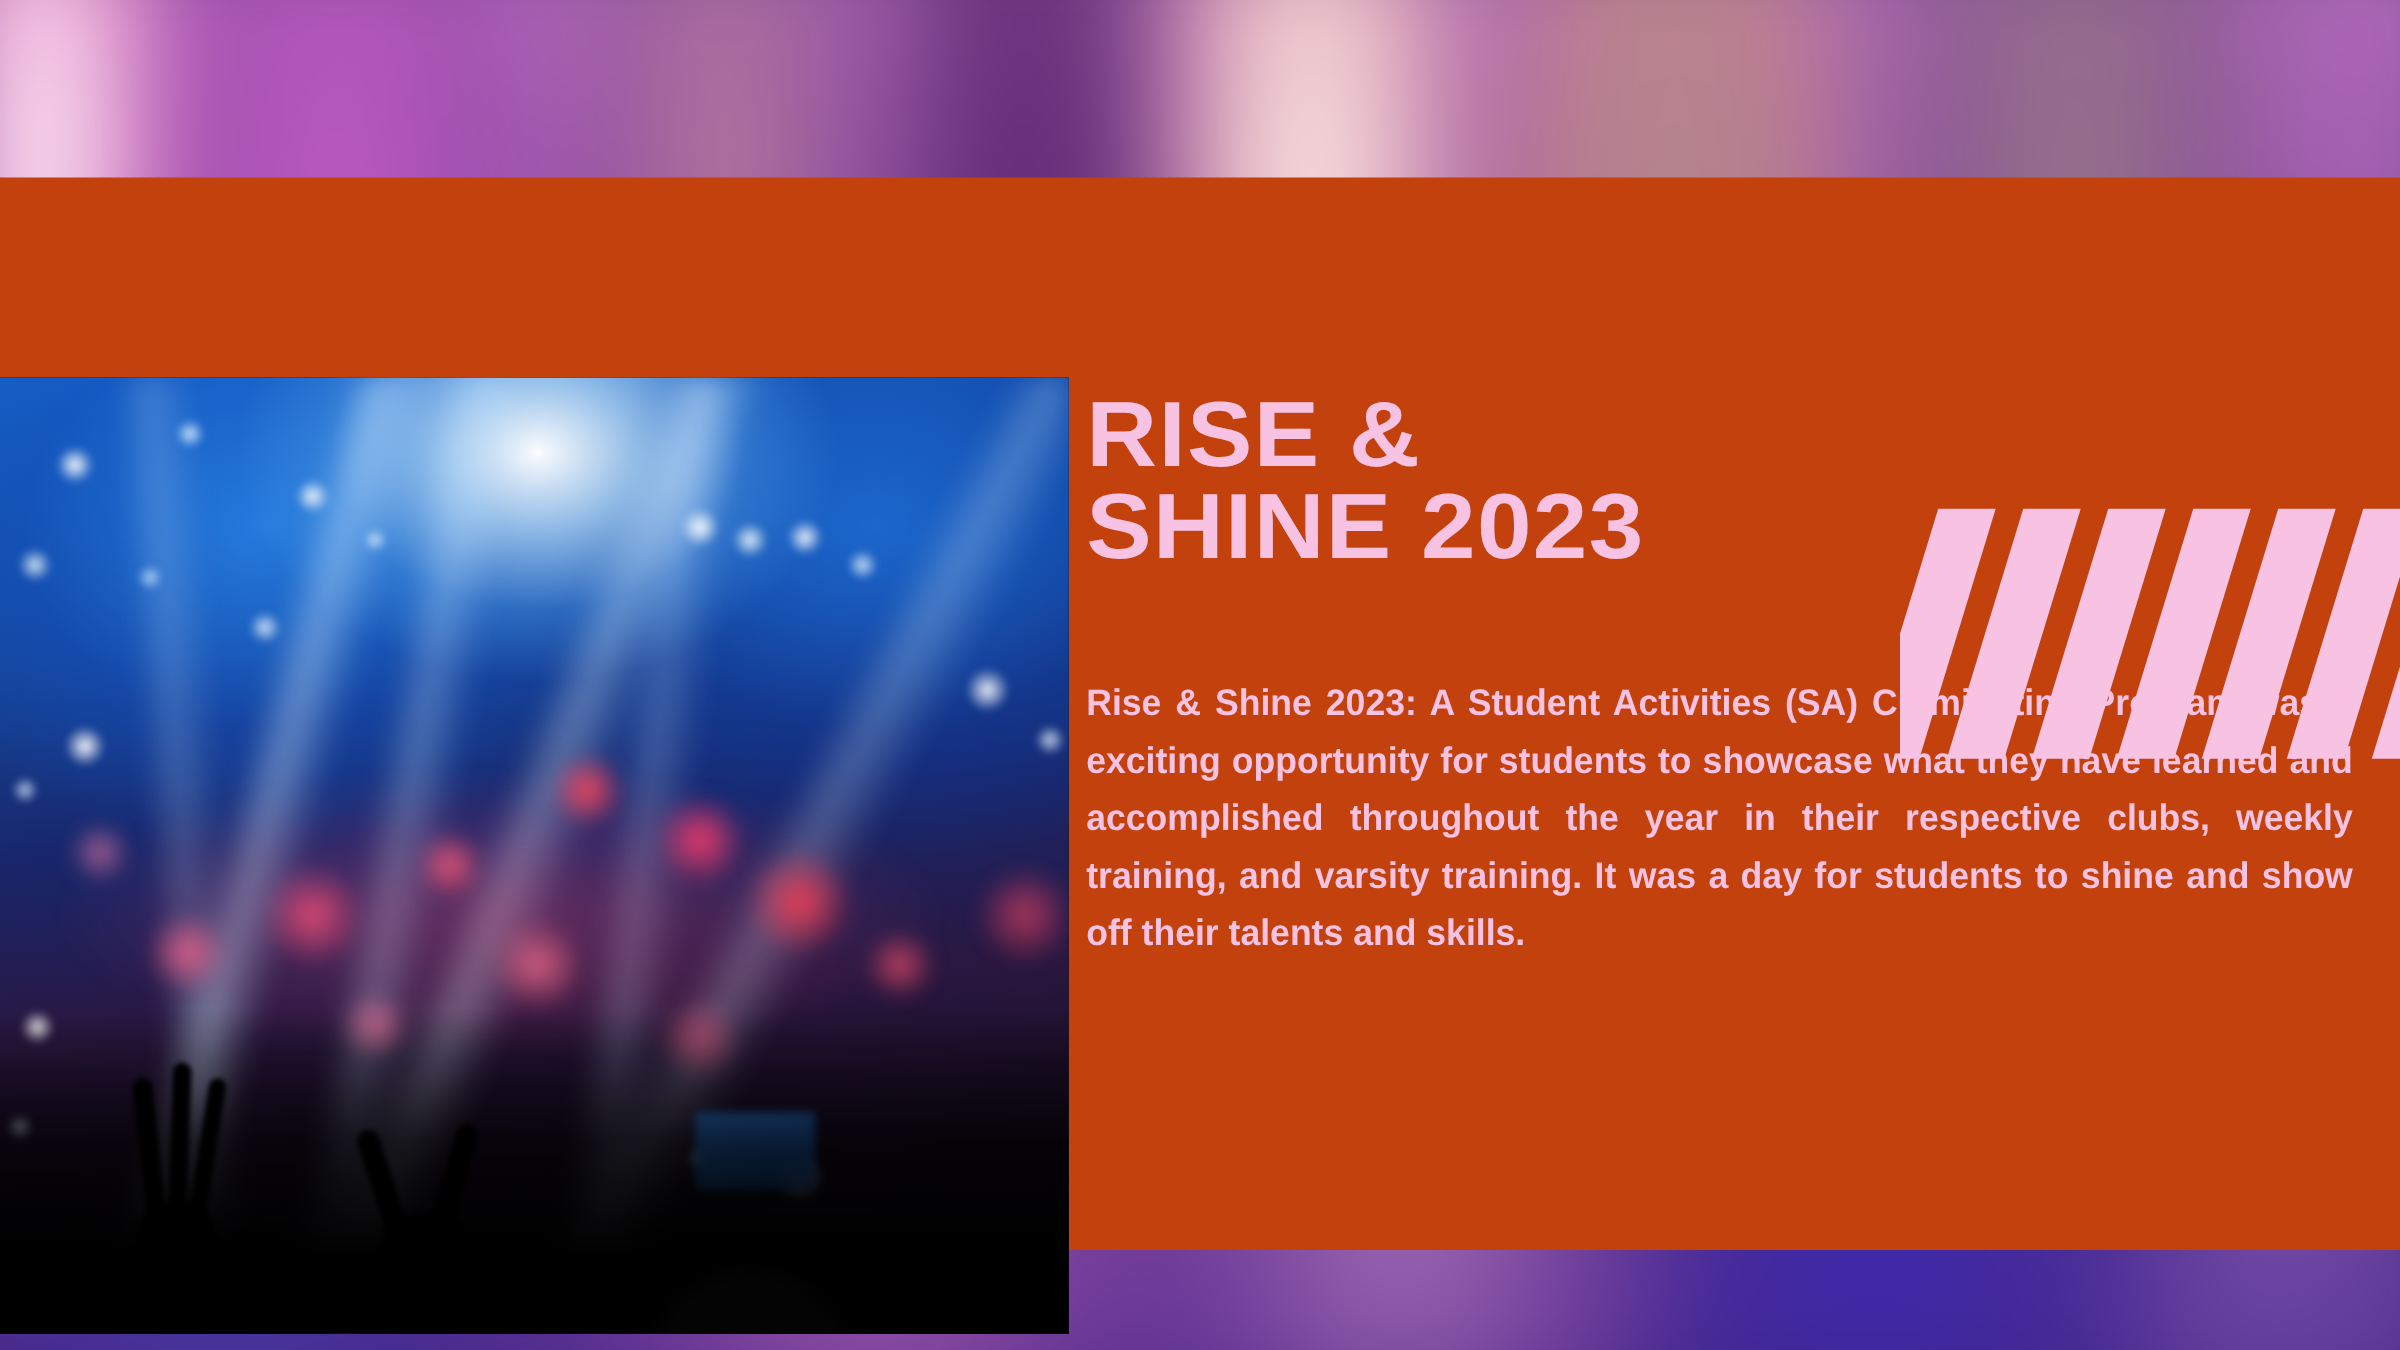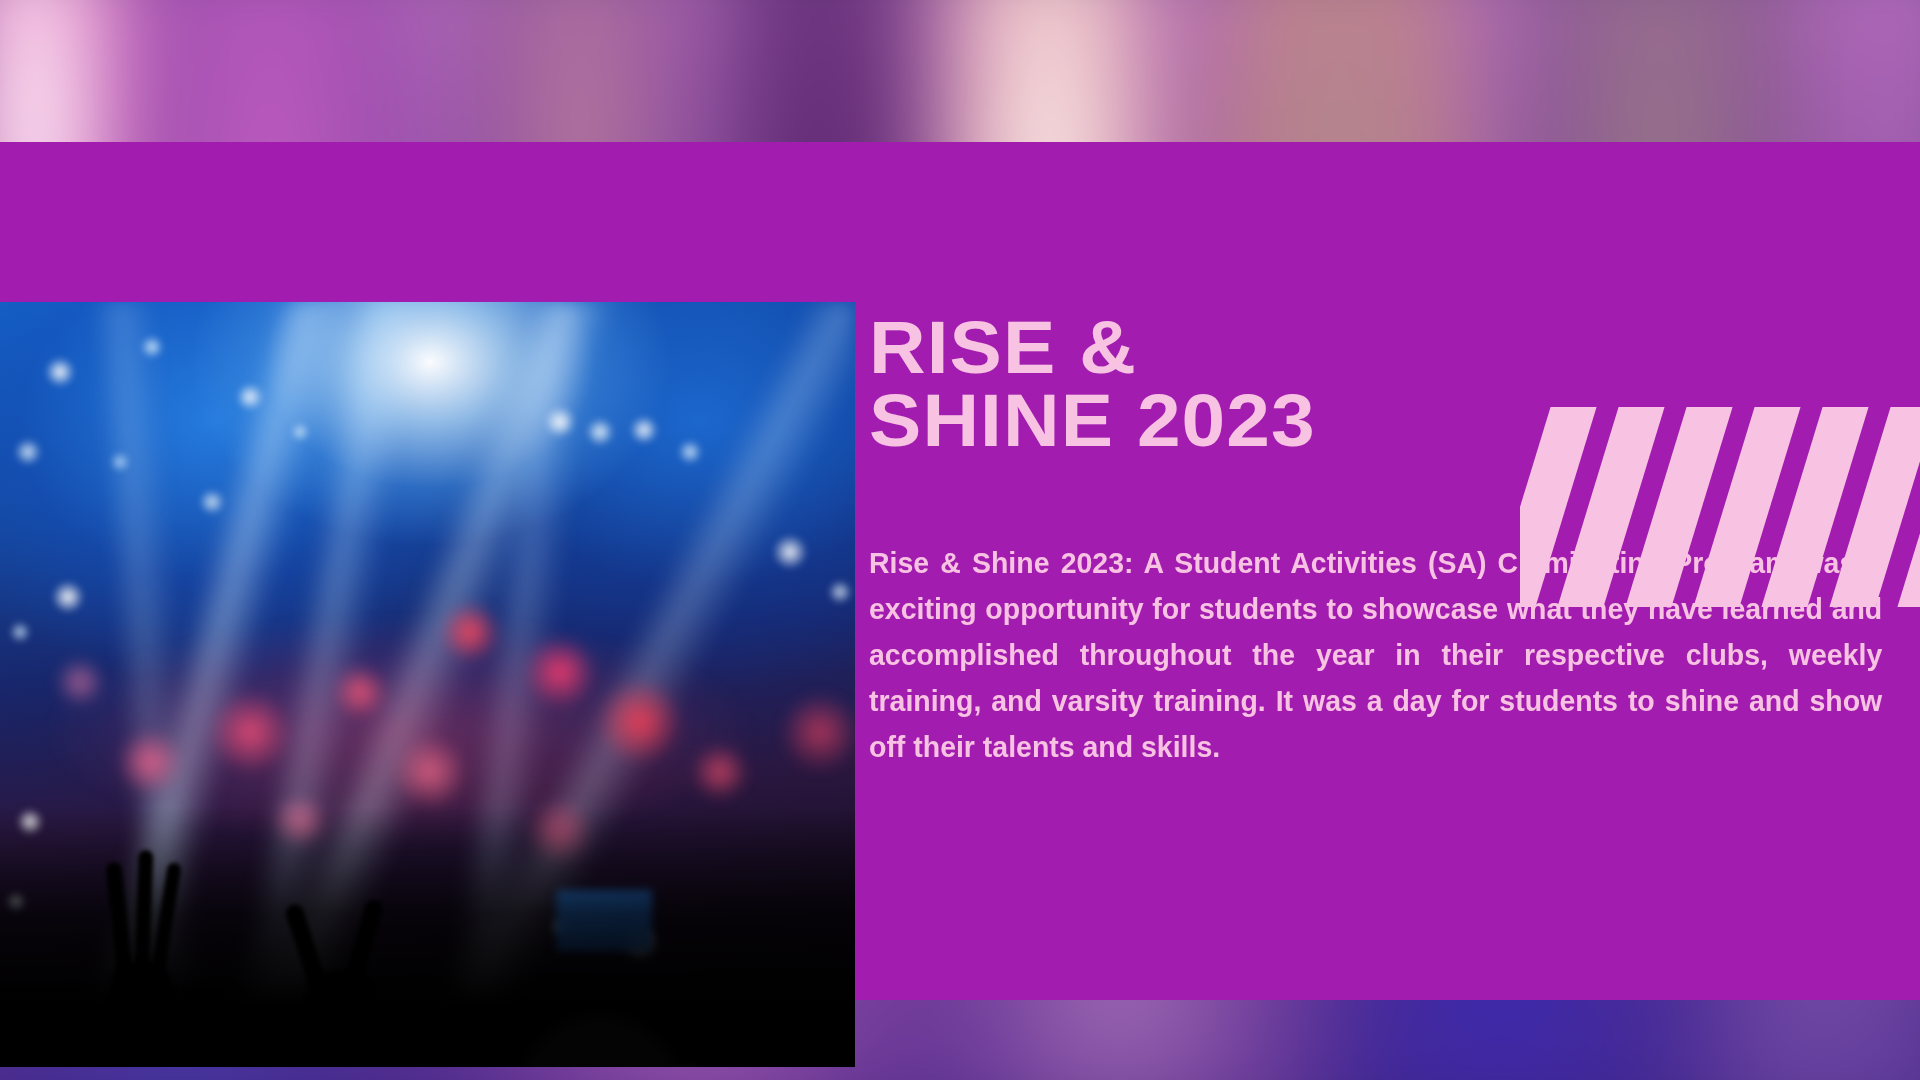--- a/index.html
+++ b/index.html
@@ -169,21 +169,21 @@
     text-justify:inter-word;
     transform:scaleX(.965);
     transform-origin:left top;
   }
 </style>
 </head>
 <body>
 
 <div id="backdrop"></div>
 
-<div id="card" style="background: #a21caf;">
+<div id="card" style="background: #c2410c;">
 
   <div id="photo">
     <div class="layer beams"></div>
     <div class="layer bokehwarm"></div>
     <div class="layer bokehcool"></div>
     <div class="screen"></div>
     <div class="layer crowd"></div>
     <div class="hand h1"></div>
     <div class="hand h2"></div>
     <div class="hand h3"></div>

